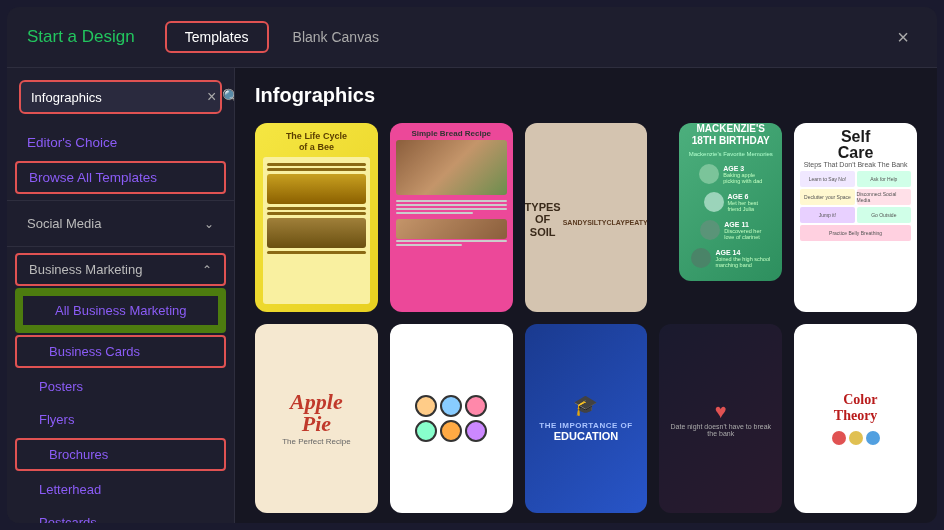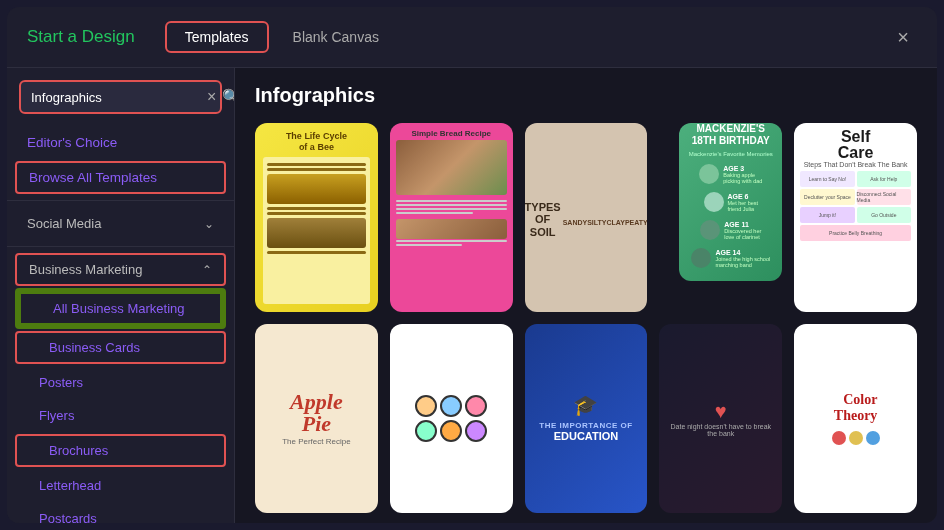--- a/index.html
+++ b/index.html
@@ -477,21 +477,21 @@
         <span class="chevron">⌄</span>
       </div>
 
       <div class="sidebar-divider"></div>
 
       <div class="sidebar-item section-header" style="border:2px solid #e05252; border-radius:4px; margin:2px 8px; padding:7px 12px;">
         <span>Business Marketing</span>
         <span class="chevron">⌃</span>
       </div>
 
-      <div class="sidebar-item" style="padding-left:32px; font-size:13px; border:6px solid #4d7c0f; border-radius:4px; margin:2px 8px; padding:7px 20px 7px 32px;">
+      <div class="sidebar-item" style="padding-left:32px; font-size:13px; border:8px solid #4d7c0f; border-radius:4px; margin:2px 8px; padding:7px 20px 7px 32px;">
         <span>All Business Marketing</span>
       </div>
       <div class="sidebar-item" style="padding-left:32px; font-size:13px; border:2px solid #e05252; border-radius:4px; margin:2px 8px; padding:7px 20px 7px 32px;">
         <span>Business Cards</span>
       </div>
       <div class="sidebar-item" style="padding-left:32px; font-size:13px;">
         <span>Posters</span>
       </div>
       <div class="sidebar-item" style="padding-left:32px; font-size:13px;">
         <span>Flyers</span>

